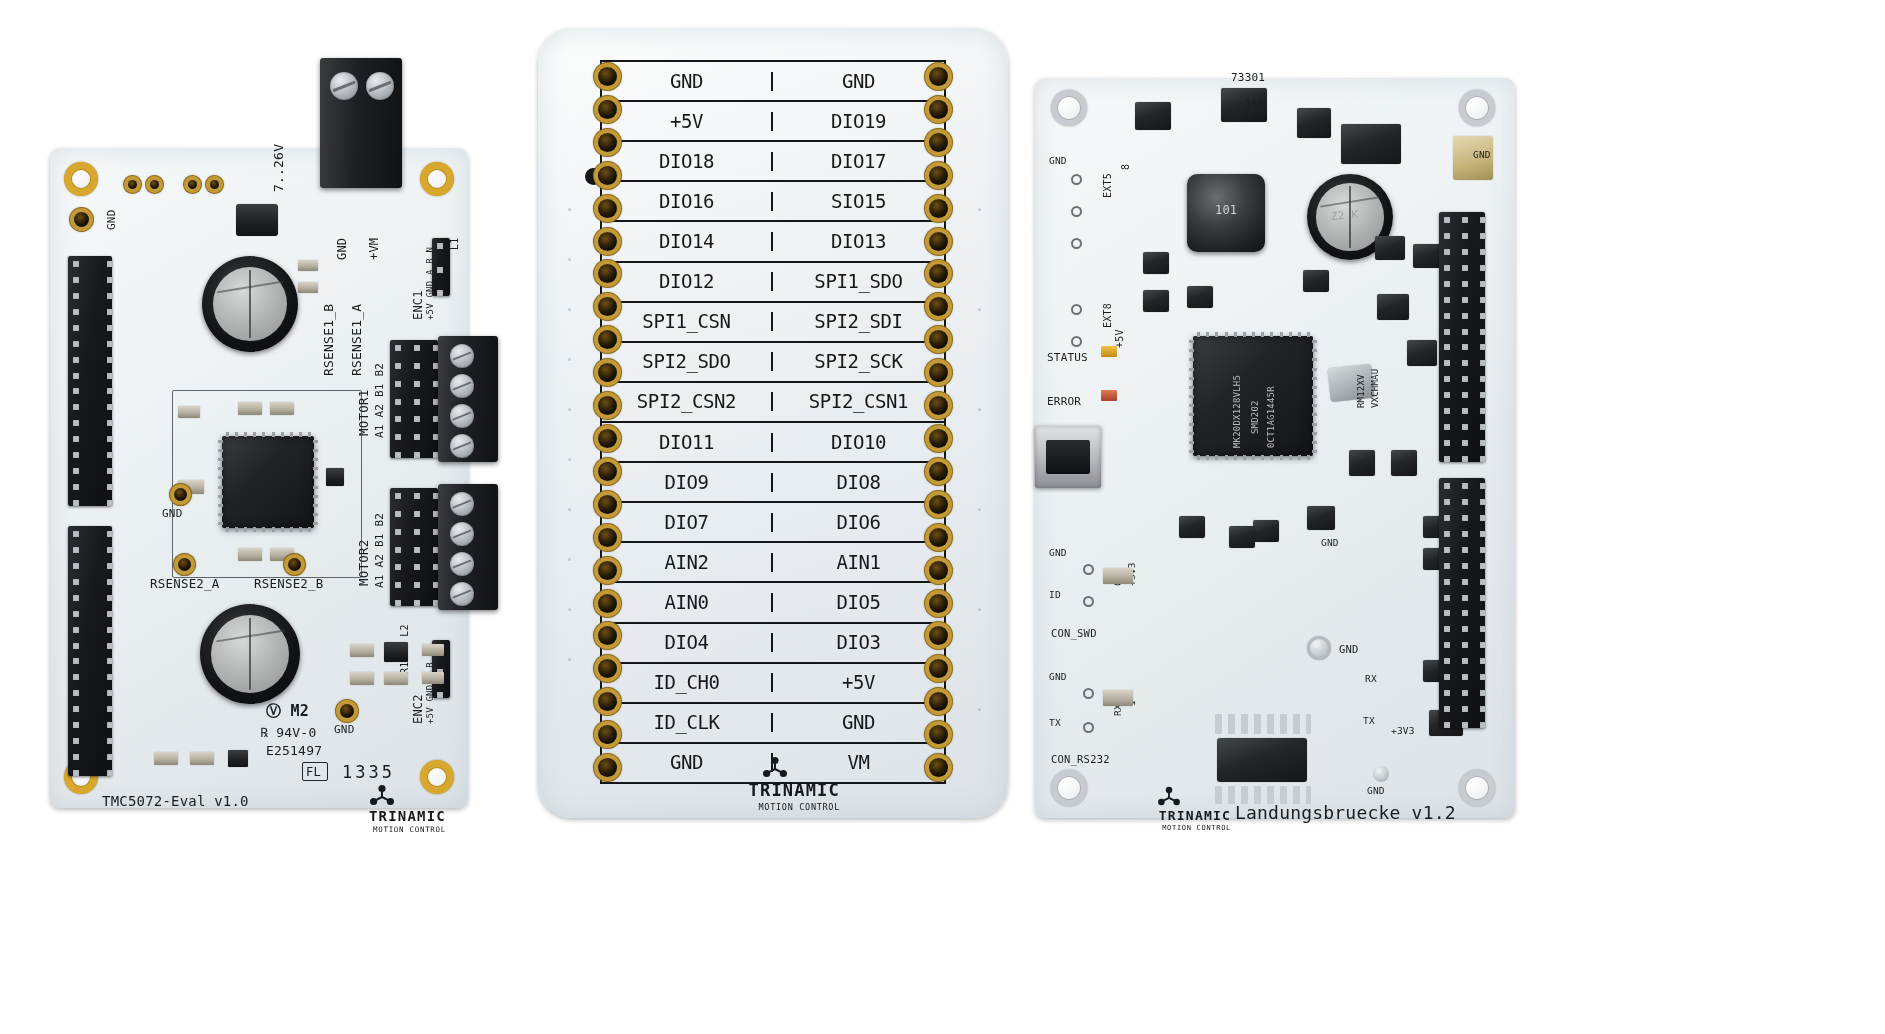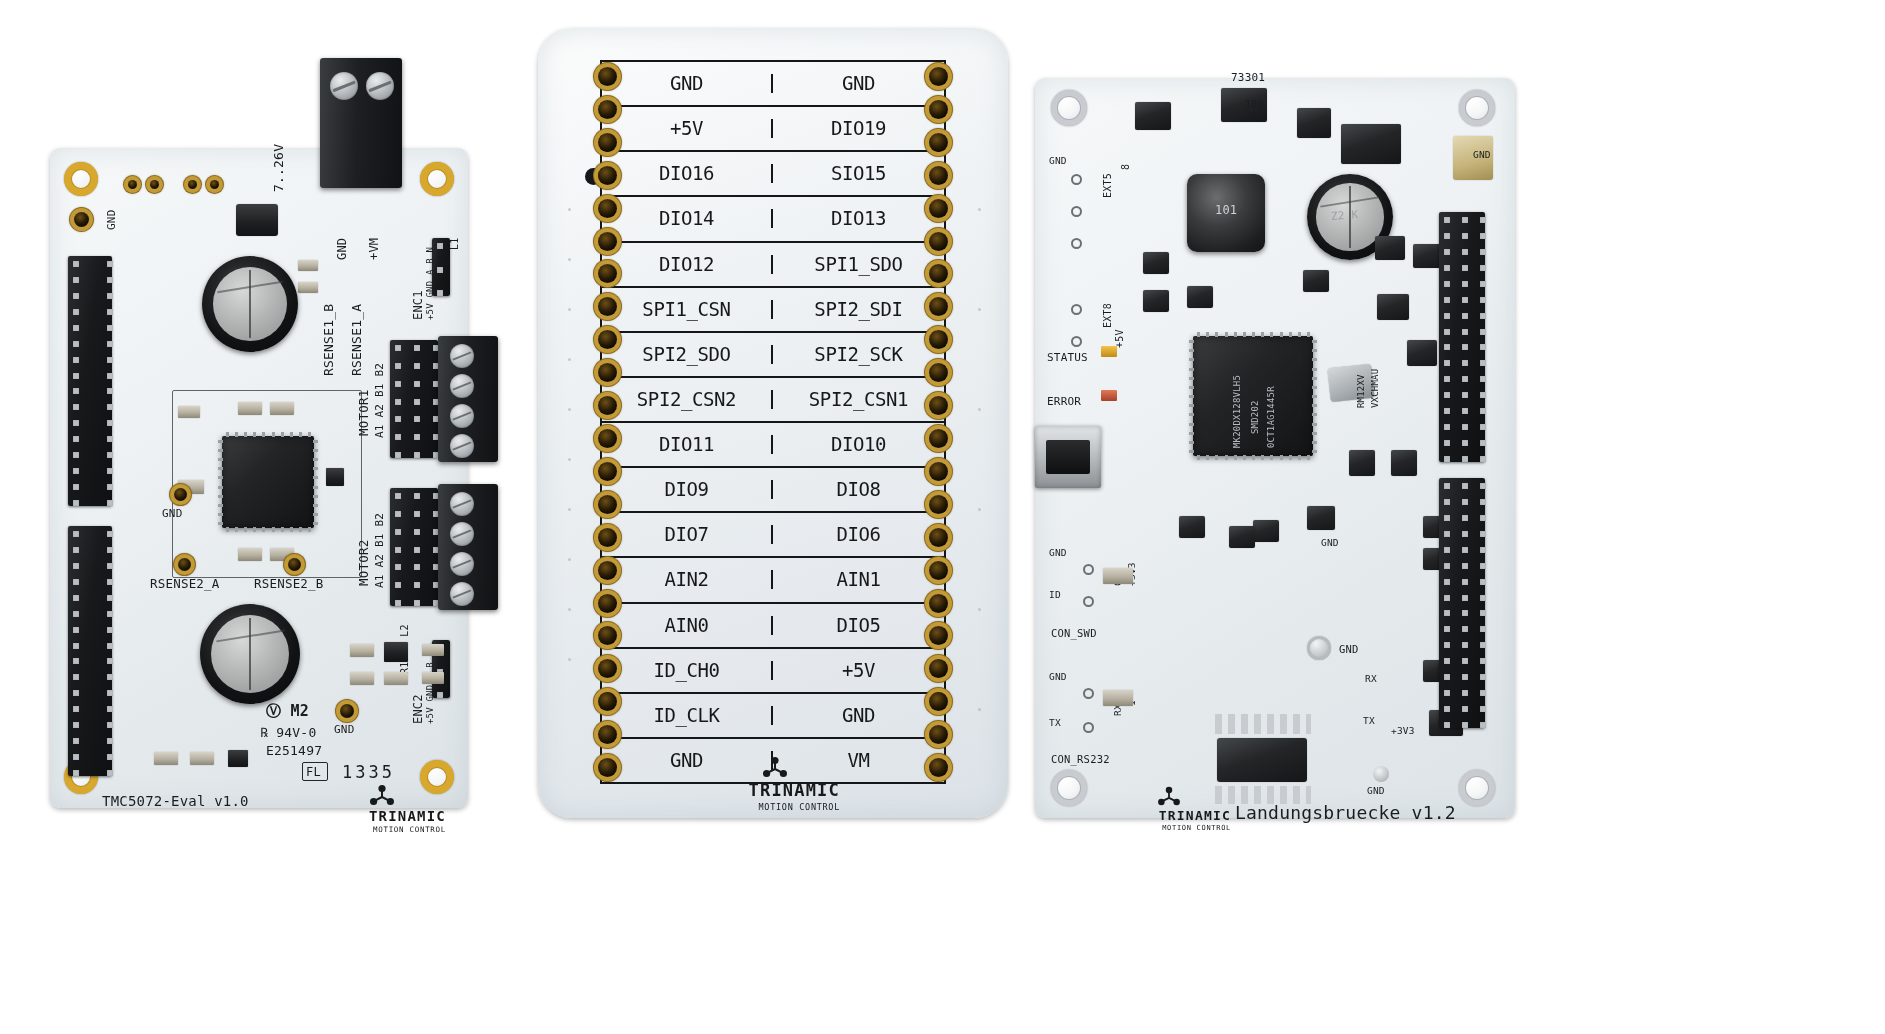--- a/index.html
+++ b/index.html
@@ -484,20 +484,24 @@
     <div class="pintable" style="left:62px; top:32px; width:346px; height:724px;">
         <div class="pinrow">
           <div class="pincell left">GND</div>
           <div class="pincell right">GND</div>
         </div>
         <div class="pinrow">
           <div class="pincell left">+5V</div>
           <div class="pincell right">DIO19</div>
         </div>
         <div class="pinrow">
+          <div class="pincell left">DIO18</div>
+          <div class="pincell right">DIO17</div>
+        </div>
+        <div class="pinrow">
           <div class="pincell left">DIO16</div>
           <div class="pincell right">SIO15</div>
         </div>
         <div class="pinrow">
           <div class="pincell left">DIO14</div>
           <div class="pincell right">DIO13</div>
         </div>
         <div class="pinrow">
           <div class="pincell left">DIO12</div>
           <div class="pincell right">SPI1_SDO</div>
@@ -526,20 +530,24 @@
           <div class="pincell left">DIO7</div>
           <div class="pincell right">DIO6</div>
         </div>
         <div class="pinrow">
           <div class="pincell left">AIN2</div>
           <div class="pincell right">AIN1</div>
         </div>
         <div class="pinrow">
           <div class="pincell left">AIN0</div>
           <div class="pincell right">DIO5</div>
+        </div>
+        <div class="pinrow">
+          <div class="pincell left">DIO4</div>
+          <div class="pincell right">DIO3</div>
         </div>
         <div class="pinrow">
           <div class="pincell left">ID_CH0</div>
           <div class="pincell right">+5V</div>
         </div>
         <div class="pinrow">
           <div class="pincell left">ID_CLK</div>
           <div class="pincell right">GND</div>
         </div>
         <div class="pinrow">

